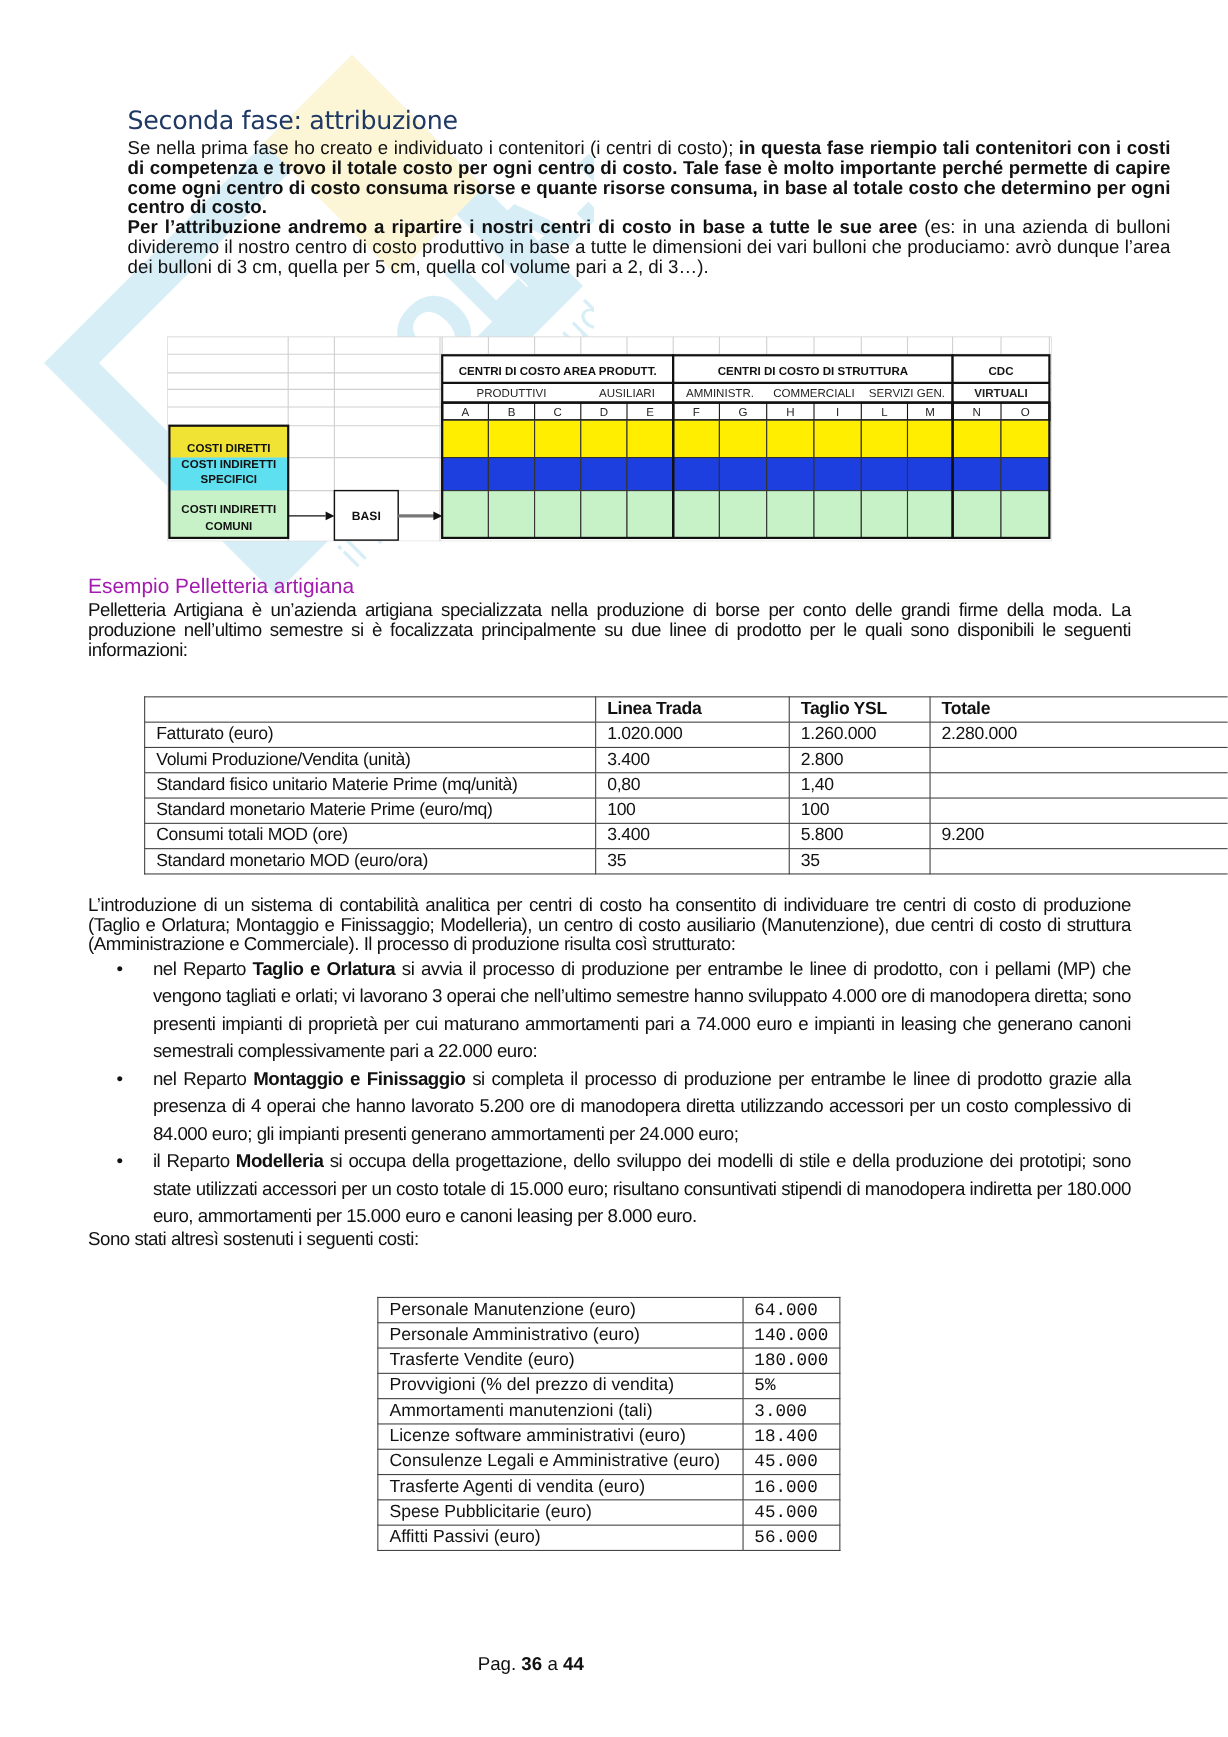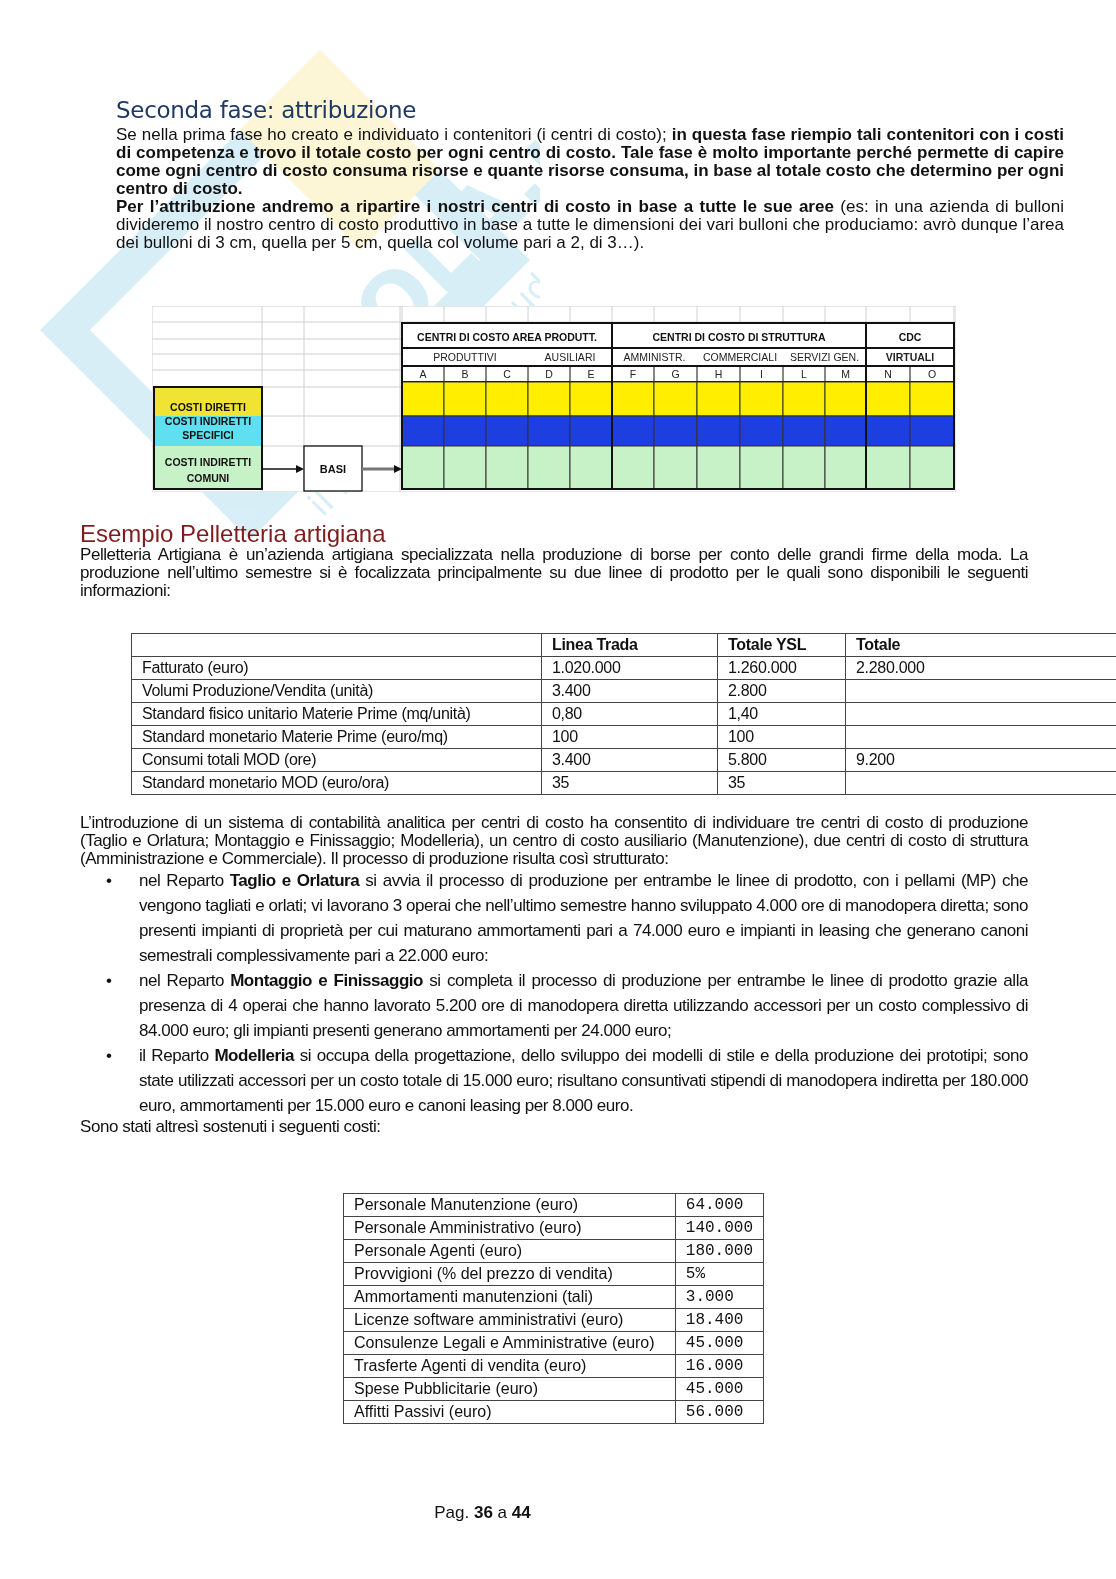--- a/index.html
+++ b/index.html
@@ -2,35 +2,35 @@
 <html><head>
   <meta charset="utf-8">
   <style>
     html, body { margin: 0; padding: 0; background: #ffffff; }
     body { width: 1116px; height: 1579px; position: relative; overflow: hidden;
            font-family: "Liberation Sans", sans-serif; color: #111; }
     .watermark { position: absolute; left: 20px; top: 40px; width: 520px; height: 520px; pointer-events: none; z-index: 0; }
     .page { position: absolute; left: 80px; top: 96px; width: 948px; z-index: 1; margin-left: 36px; }
     h2.sec { font-weight: normal; font-size: 23px; color: #1f3864; margin: 0 0 2px 0; line-height: 28px;
              font-family: "DejaVu Sans", sans-serif; letter-spacing: -0.3px; }
-    h3.sub { font-weight: normal; font-size: 24px; color: #7f1d1d; margin: 0; line-height: 24px;
+    h3.sub { font-weight: normal; font-size: 19px; color: #a21caf; margin: 0; line-height: 24px;
              font-family: "Liberation Sans", sans-serif; }
     p.body { margin: 0; font-size: 17px; line-height: 18px; text-align: justify; }
     p.body b { font-weight: bold; }
     .cond { letter-spacing: -0.45px; }
     .diagram { position: absolute; left: 152px; top: 306px; width: 804px; height: 186px; z-index: 1; }
     .t1wrap { position: absolute; left: 131px; top: 633px; width: 1010px; z-index: 1; }
     table.data { border-collapse: collapse; width: 100%; font-size: 16px; letter-spacing: -0.3px; }
     table.data td, table.data th { border: 1px solid #444; padding: 0 10px; height: 22px; text-align: left; font-weight: normal; }
     table.data th { font-weight: bold; }
     .bullets { list-style: none; margin: 0; padding: 0; }
     .bullets li { position: relative; padding-left: 59px; font-size: 17px; line-height: 25px; text-align: justify; }
     .bullets li .dot { position: absolute; left: 26px; top: 0; }
     .t2wrap { position: absolute; left: 343px; top: 1179px; width: 421px; z-index: 1; }
-    table.costs { border-collapse: collapse; width: 100%; font-size: 16px; margin-top: 14px; }
+    table.costs { border-collapse: collapse; width: 100%; font-size: 16px; }
     table.costs td { border: 1px solid #444; padding: 0 10px; height: 22px; }
     table.costs td.v { width: 60px; font-family: Liberation Mono, monospace; }
     .footer { position: absolute; top: 1503px; left: 0; width: 965px; text-align: center; font-size: 17px; z-index: 1; }
     .txt { position: absolute; left: 80px; width: 948px; z-index: 1; }
   </style>
 </head>
 <body>
 
 <svg class="watermark" viewBox="0 0 520 520">
   <g opacity="0.18">
@@ -189,21 +189,21 @@
     <colgroup>
         <col style="width:410px">
         <col style="width:176px">
         <col style="width:128px">
         <col>
       </colgroup>
     <thead>
       <tr>
         <th></th>
         <th>Linea Trada</th>
-        <th>Totale YSL</th>
+        <th>Taglio YSL</th>
         <th>Totale</th>
       </tr>
     </thead>
     <tbody id="t1body">
         <tr>
           <td>Fatturato (euro)</td>
           <td>1.020.000</td>
           <td>1.260.000</td>
           <td>2.280.000</td>
         </tr>
@@ -256,21 +256,21 @@
     <tbody id="t2body">
         <tr>
           <td>Personale Manutenzione (euro)</td>
           <td class="v">64.000</td>
         </tr>
         <tr>
           <td>Personale Amministrativo (euro)</td>
           <td class="v">140.000</td>
         </tr>
         <tr>
-          <td>Personale Agenti (euro)</td>
+          <td>Trasferte Vendite (euro)</td>
           <td class="v">180.000</td>
         </tr>
         <tr>
           <td>Provvigioni (% del prezzo di vendita)</td>
           <td class="v">5%</td>
         </tr>
         <tr>
           <td>Ammortamenti manutenzioni (tali)</td>
           <td class="v">3.000</td>
         </tr>

